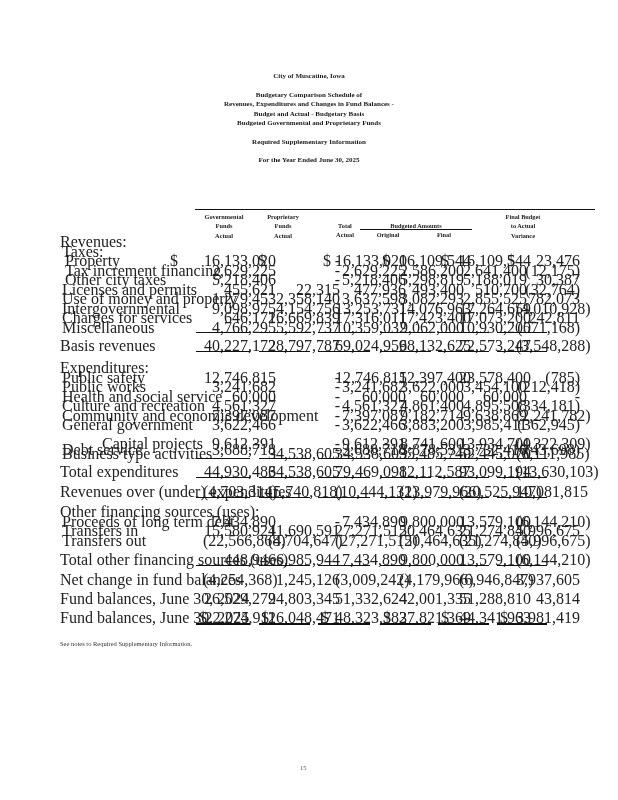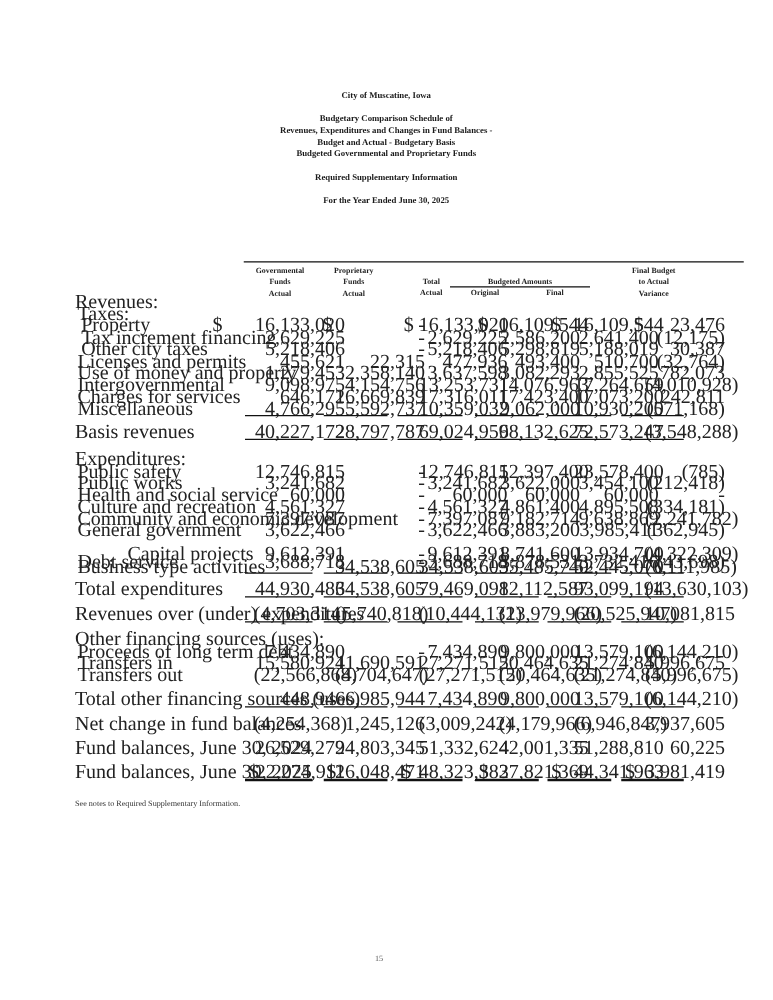--- a/index.html
+++ b/index.html
@@ -391,21 +391,21 @@
     <span class="cell c6">3,937,605</span>
   </div>
 
   <div class="row" style="top:594px;">
     <span class="lbl">Fund balances, June 30, 2024</span>
     <span class="cell c1">26,529,279</span>
     <span class="cell c2">24,803,345</span>
     <span class="cell c3">51,332,624</span>
     <span class="cell c4">42,001,335</span>
     <span class="cell c5">51,288,810</span>
-    <span class="cell c6">60,225</span>
+    <span class="cell c6">43,814</span>
   </div>
 
   <div class="row" style="top:613px;">
     <span class="lbl">Fund balances, June 30, 2025</span>
     <span class="dollar d1" style="left:139px;">$</span>
     <span class="cell c1">22,274,911</span>
     <span class="dollar d2" style="left:201px;">$</span>
     <span class="cell c2">26,048,471</span>
     <span class="dollar d3" style="left:261px;">$</span>
     <span class="cell c3">48,323,382</span>

